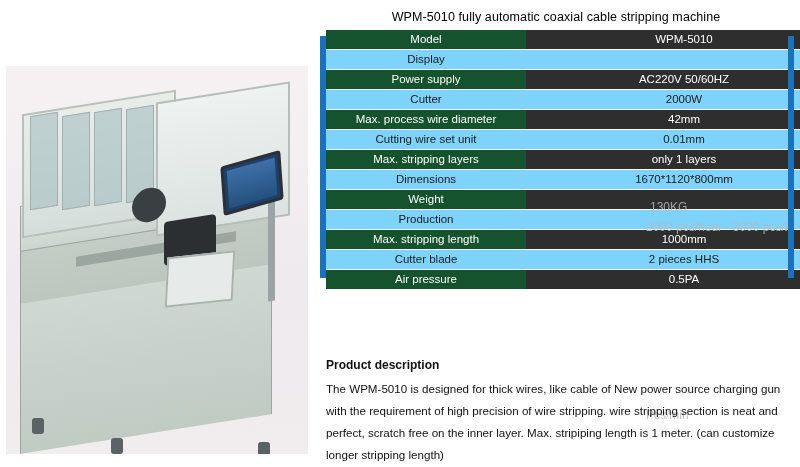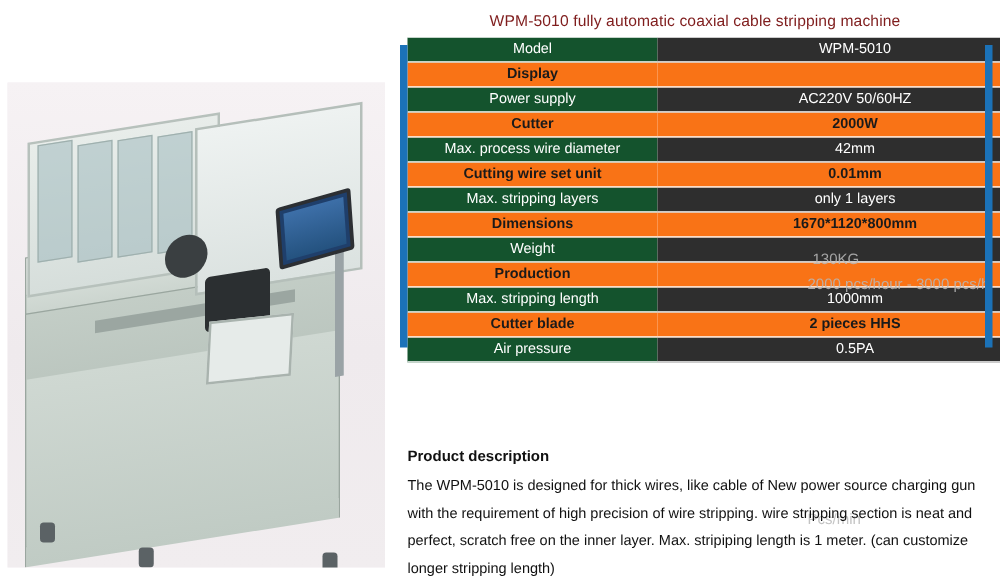--- a/index.html
+++ b/index.html
@@ -172,21 +172,21 @@
 
   
   #spec-area {
     position: absolute;
     left: 320px;
     top: 10px;
     width: 472px;
   }
   #spec-title {
     font-size: 12.5px;
-    color: #7f1d1d;
+    color: #000000;
     text-align: center;
     margin-bottom: 5px;
     letter-spacing: 0.1px;
   }
   table.spec {
     border-collapse: collapse;
     width: 462px;
     margin-left: 6px;
     table-layout: fixed;
   }
@@ -207,23 +207,22 @@
     border-bottom: 1px solid #ffffff;
   }
   tr.dark td.value {
     background: #2e2e2e;
     color: #ffffff;
     border-top: 1px solid #ffffff;
     border-bottom: 1px solid #ffffff;
   }
   tr.light td.label,
   tr.light td.value {
-    background: #f97316;
+    background: #7dd3fc;
     color: #1a1a1a;
-    font-weight: bold;
   }
   
   #bar-left, #bar-right {
     position: absolute;
     background: #1b72b8;
     width: 6px;
   }
   #bar-left { left: 0px; top: 26px; height: 242px; }
   #bar-right { left: 468px; top: 26px; height: 242px; }
 

